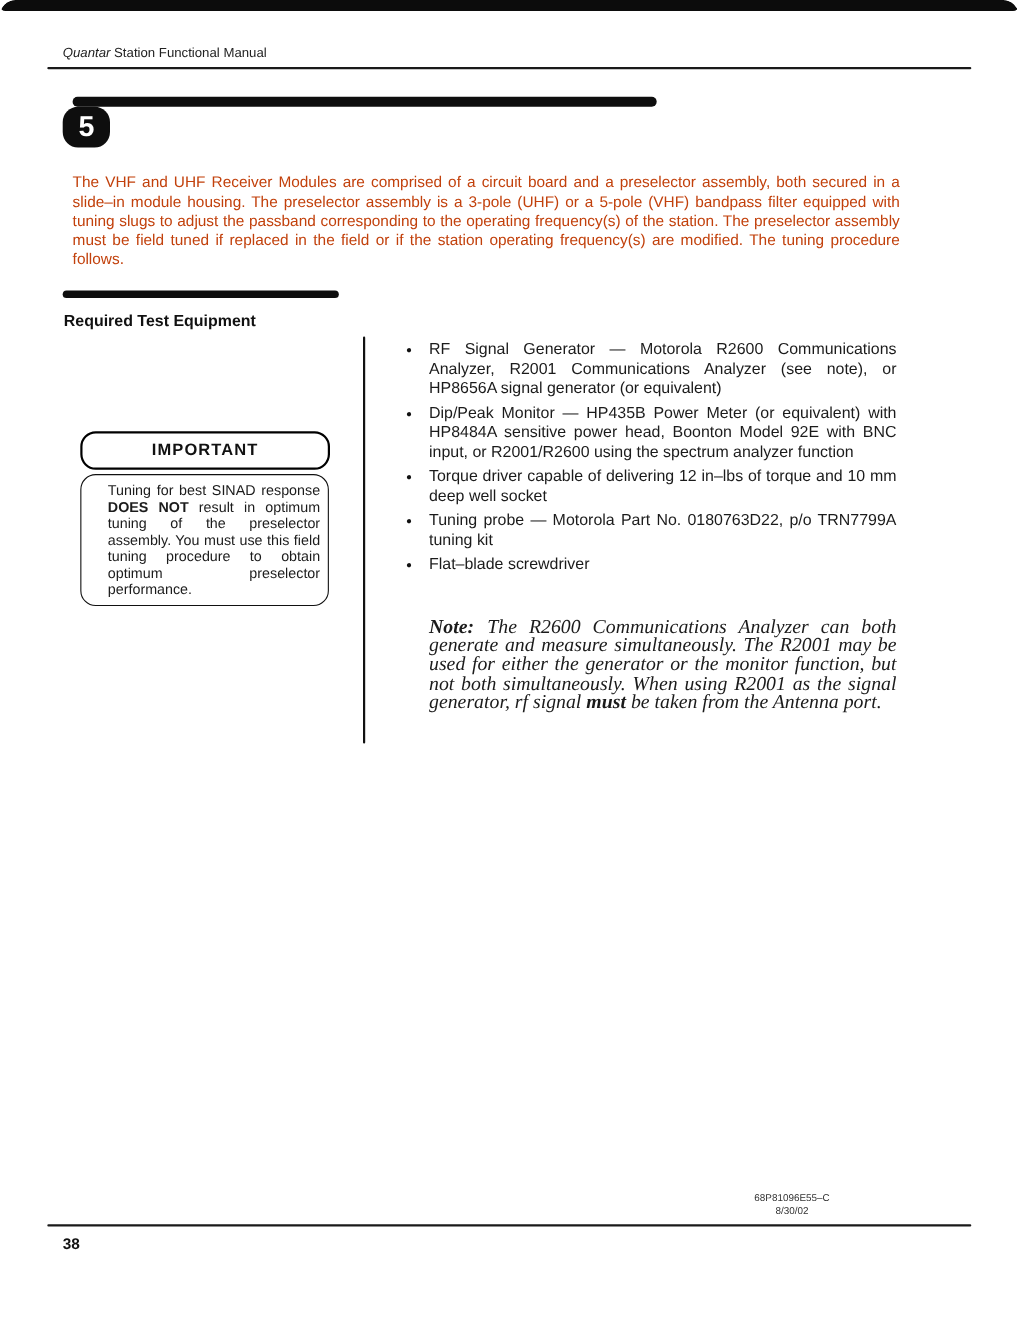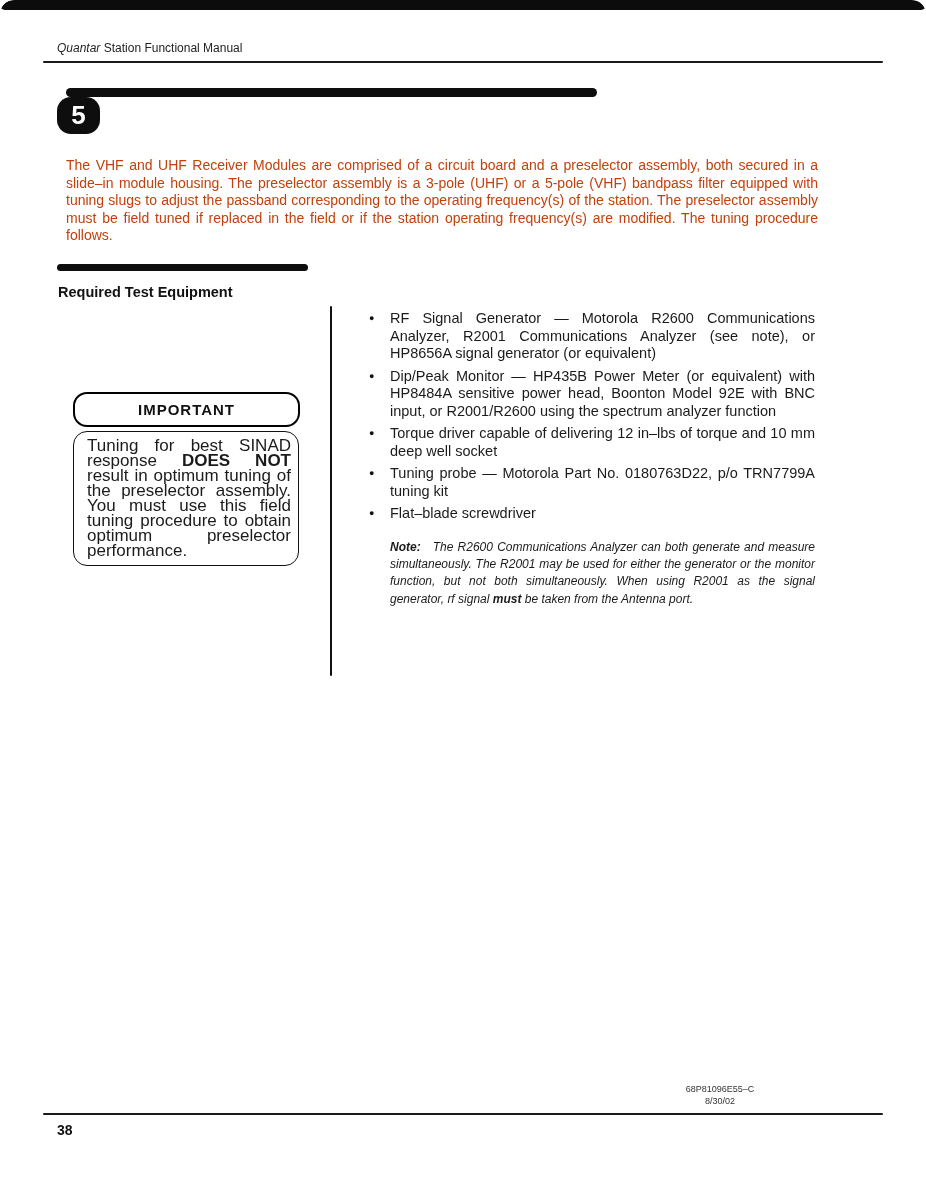--- a/index.html
+++ b/index.html
@@ -59,44 +59,44 @@
     position: absolute; left: 73px; top: 392px;
     width: 227px; height: 35px;
     border: 2px solid #000000; background: #fff;
     display: flex; align-items: center; justify-content: center;
     font-size: 15px; font-weight: bold; letter-spacing: 1px; color: #111;
   }
   .important-body-box {
     position: absolute; left: 73px; top: 431px;
     width: 226px; min-height: 112px;
     border: 1px solid #111; background: #fff;
-    padding: 6px 7px 7px 13px;
-    font-size: 17px; line-height: 15px; text-align: justify; color: #1b1b1b;
+    padding: 6px 7px 7px 24px;
+    font-size: 13px; line-height: 15px; text-align: justify; color: #1b1b1b;
   }
   .vert-rule {
     position: absolute; left: 330px; top: 306px;
     width: 2px; height: 370px; background: #111;
   }
   .right-col {
     position: absolute; left: 345px; top: 310px; width: 470px;
     font-size: 14.5px; line-height: 17.5px; color: #1b1b1b;
   }
   .right-col .lead { margin: 0 0 13px 0; text-align: justify; }
   .equipment-list { list-style: none; }
   .equipment-list li {
     display: flex; margin-bottom: 5px; text-align: justify;
     padding-left: 24px;
   }
   .equipment-list .dot {
     flex: 0 0 21px; font-size: 9px; line-height: 17.5px; color: #111;
   }
   .equipment-list .li-text { flex: 1; }
   .note {
-    margin: 16px 0 0 45px; font-style: italic; text-align: justify;
-    font-size: 12px; line-height: 17.4px;
+    margin: 38px 0 0 45px; font-style: italic; text-align: justify;
+    font-size: 18px; line-height: 17.4px; font-family: Liberation Serif, serif;
   }
   .note .note-label { font-weight: bold; margin-right: 12px; }
   .note b { font-weight: bold; }
   .footer-rule {
     position: absolute; left: 43px; top: 1113px;
     width: 840px; height: 2px; background: #1a1a1a;
   }
   .page-num {
     position: absolute; left: 57px; top: 1122px;
     font-size: 14px; font-weight: bold; color: #111;

